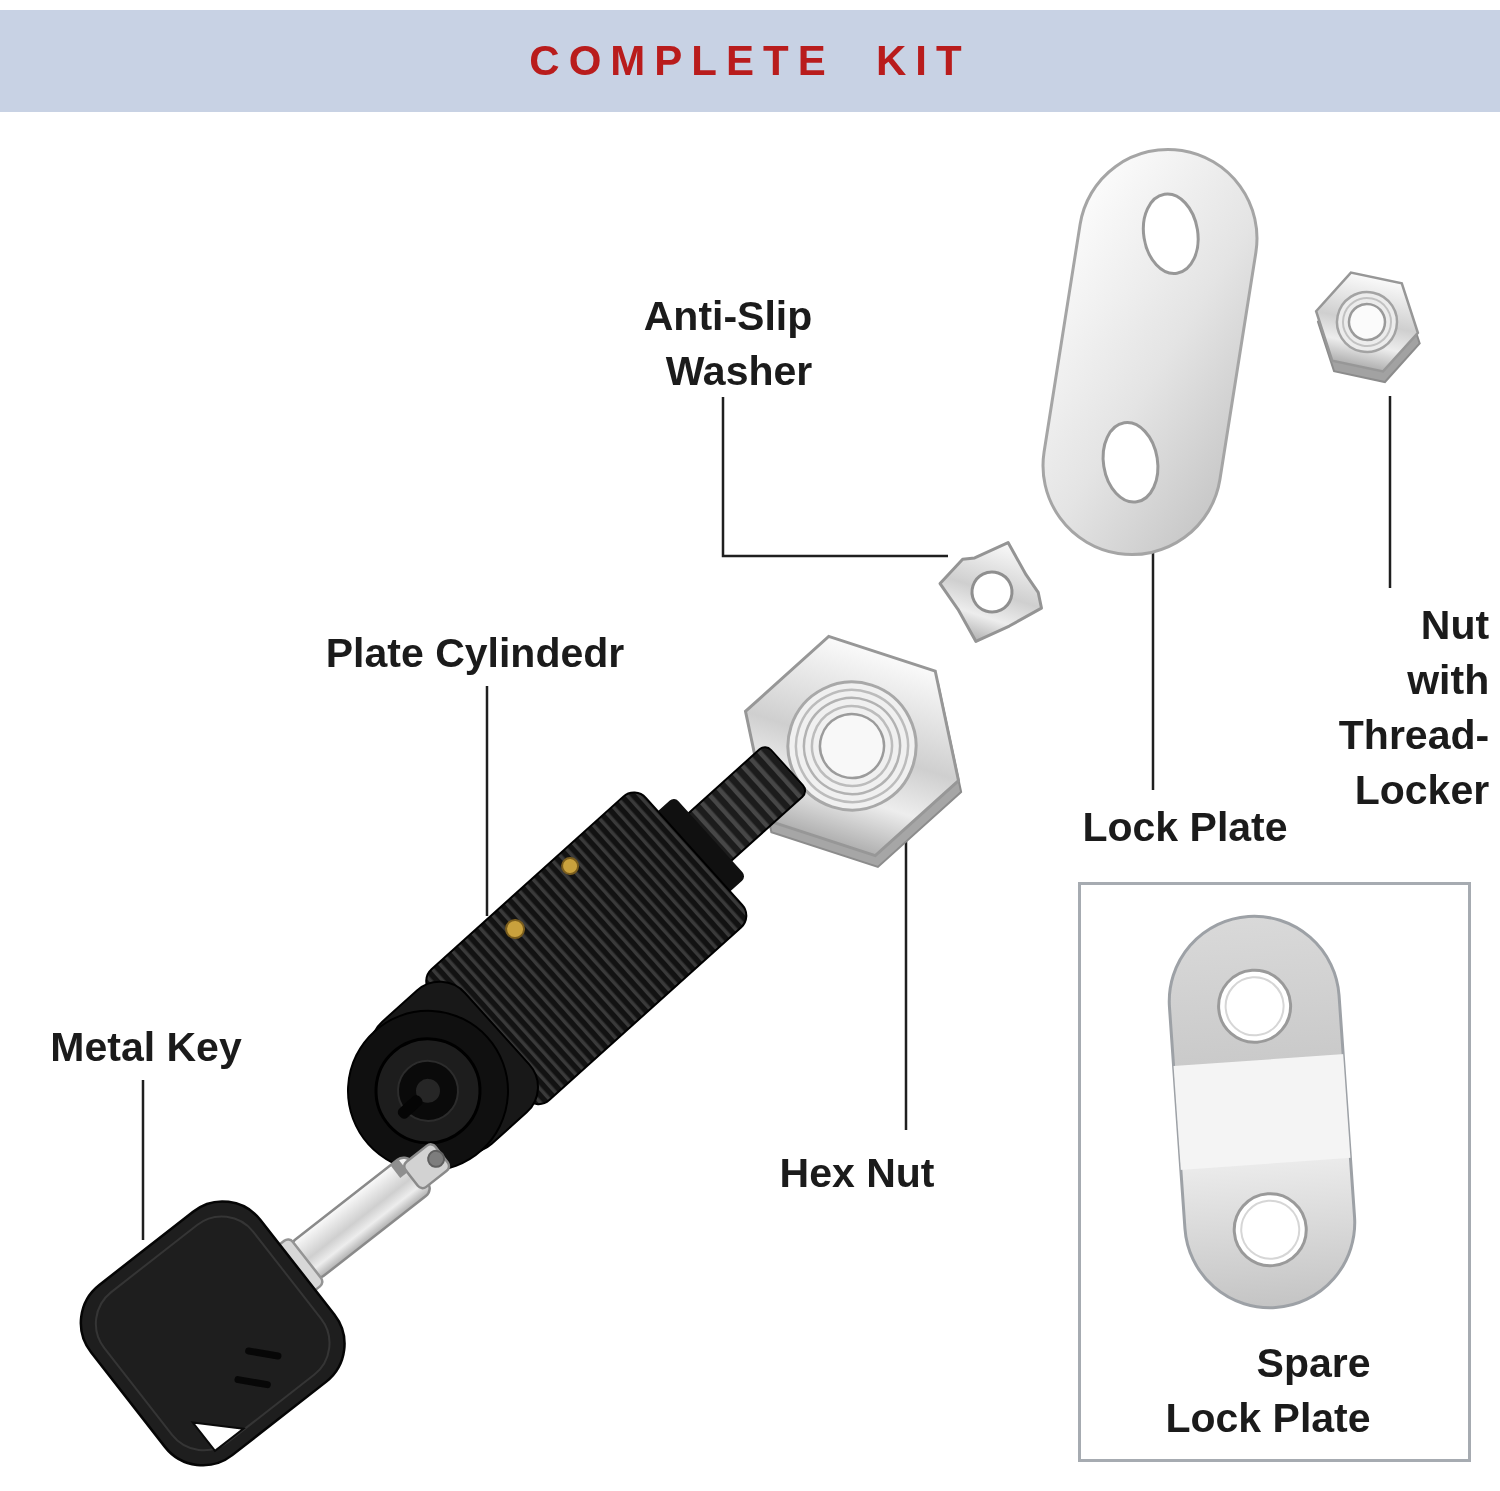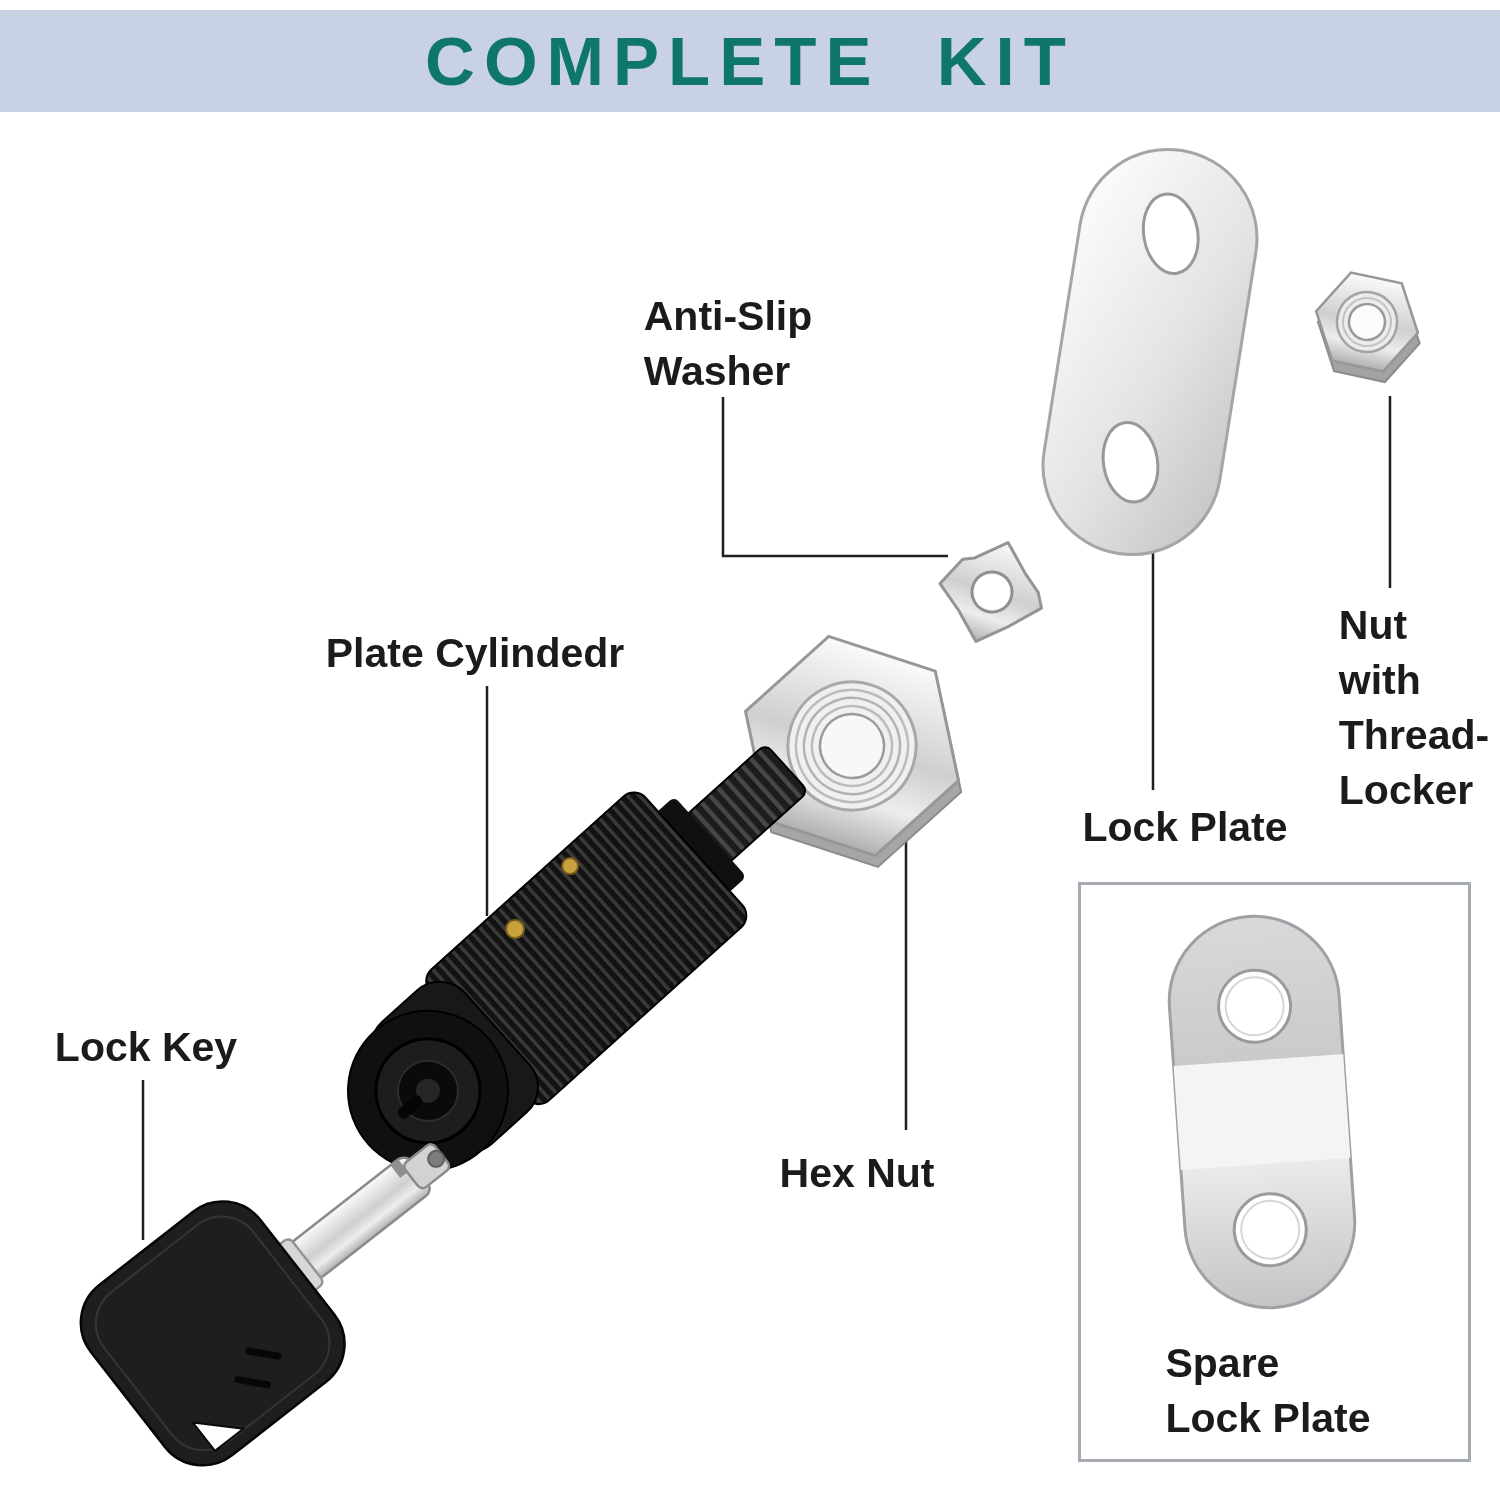--- a/index.html
+++ b/index.html
@@ -1,25 +1,25 @@
 <!DOCTYPE html>
 <html><head>
 <meta charset="utf-8">
 <style>
   * { margin:0; padding:0; box-sizing:border-box; }
   html,body { background:#ffffff; font-family:"Liberation Sans", sans-serif; }
   .canvas { position:relative; width:1500px; height:1491px; background:#ffffff; overflow:hidden; }
 
   .header { position:absolute; top:10px; left:0; width:1500px; height:102px;
             background:#c8d2e4; display:flex; align-items:center; justify-content:center; }
-  .header h1 { font-size:69px; font-weight:700; letter-spacing:9px; color:#0f766e; white-space:pre; }
+  .header h1 { font-size:42px; font-weight:700; letter-spacing:9px; color:#b91c1c; white-space:pre; }
 
   .scene { position:absolute; left:0; top:0; width:1500px; height:1491px; }
 
-  .label { position:absolute; transform:translateX(-50%); text-align:left;
+  .label { position:absolute; transform:translateX(-50%); text-align:right;
            font-weight:700; font-size:41px; line-height:1.34; color:#1b1b1b; white-space:pre-line; }
 
   .spare-box { position:absolute; left:1078px; top:882px; width:393px; height:580px;
                border:3px solid #a6abb1; background:#ffffff; }
 </style>
 </head>
 <body>
 
 <div class="canvas">
 
@@ -134,21 +134,21 @@
       <circle cx="0" cy="-106" r="36" fill="#ffffff" stroke="#9a9a9a" stroke-width="3"></circle>
       <circle cx="0" cy="118" r="36" fill="#ffffff" stroke="#9a9a9a" stroke-width="3"></circle>
       <circle cx="0" cy="-106" r="29" fill="none" stroke="#d6d6d6" stroke-width="2"></circle>
       <circle cx="0" cy="118" r="29" fill="none" stroke="#d6d6d6" stroke-width="2"></circle>
     </g>
   </svg>
 
   <div class="label" style="left:728px; top:289px;">Anti-Slip
 Washer</div>
   <div class="label" style="left:475px; top:626px;">Plate Cylindedr</div>
-  <div class="label" style="left:146px; top:1020px;">Lock Key</div>
+  <div class="label" style="left:146px; top:1020px;">Metal Key</div>
   <div class="label" style="left:857px; top:1146px;">Hex Nut</div>
   <div class="label" style="left:1185px; top:800px;">Lock Plate</div>
   <div class="label" style="left:1414px; top:598px;">Nut with
 Thread-Locker</div>
   <div class="label" style="left:1268px; top:1336px;">Spare
 Lock Plate</div>
 
 </div>
 
 </body></html>

